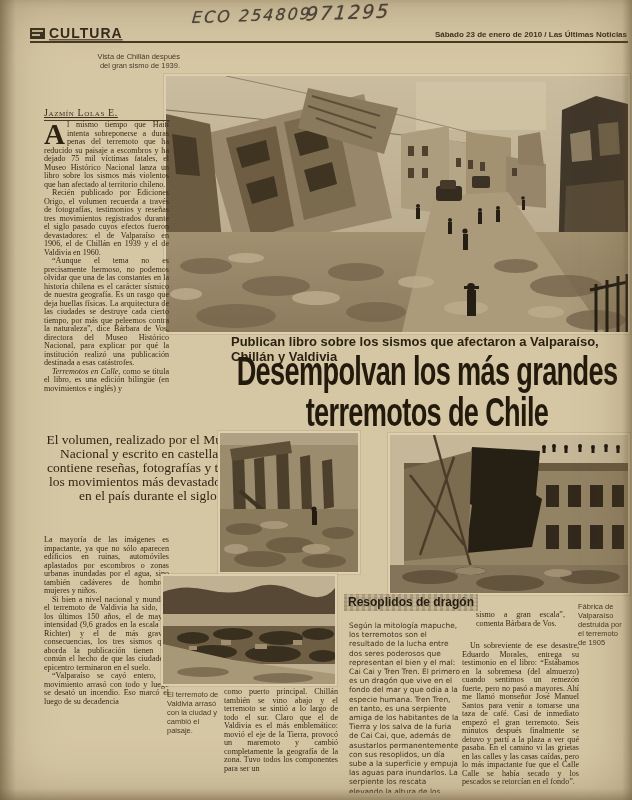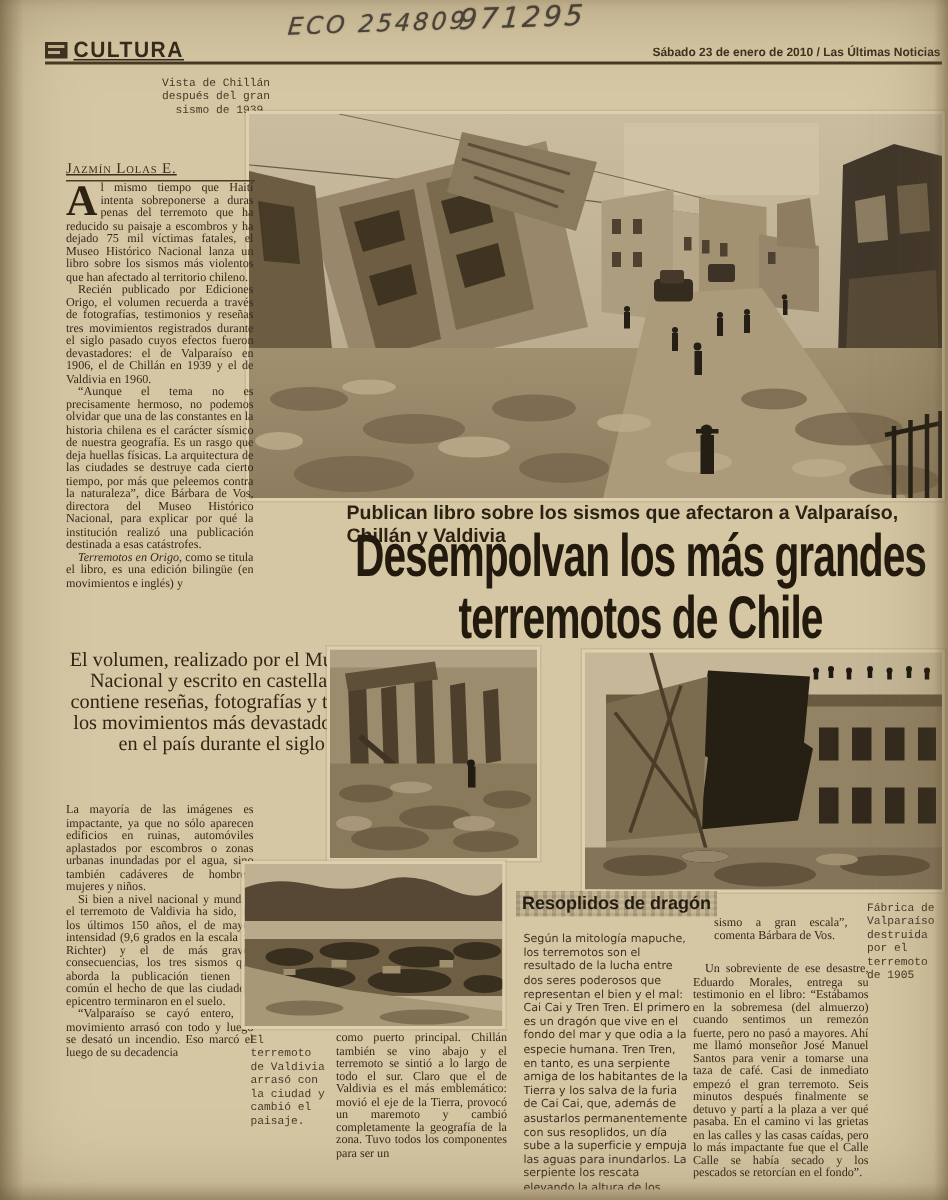--- a/index.html
+++ b/index.html
@@ -21,21 +21,21 @@
   .hand1{left:192px;top:6px;font-size:16px;}
   .hand2{left:306px;top:1px;font-size:19px;}
 
   .masthead-icon{position:absolute;left:30px;top:27px;}
   .section-title{position:absolute;left:49px;top:25px;font-family:"Liberation Sans",sans-serif;
         font-weight:bold;font-size:14px;letter-spacing:1px;color:#342a1b;transform:scaleY(1.05);text-decoration:underline;}
   .dateline{position:absolute;right:5px;top:30px;font-family:"Liberation Sans",sans-serif;
         font-weight:bold;font-size:8px;color:#3d311f;}
   .masthead-rule{position:absolute;left:30px;top:41px;width:598px;height:2px;background:#463a24;}
 
-  .caption{position:absolute;font-family:Liberation Mono, monospace;font-size:7.5px;
+  .caption{position:absolute;font-family:Liberation Sans, sans-serif;font-size:7.5px;
         line-height:9px;color:#463a27;}
   .cap-chillan{left:92px;top:52px;width:88px;text-align:right;}
   .cap-hombre{left:171px;top:538px;width:62px;text-align:center;}
   .cap-fabrica{left:578px;top:602px;width:50px;text-align:left;}
   .cap-valdivia{left:167px;top:690px;width:53px;text-align:left;}
 
   .photo{position:absolute;outline:2px solid #ddd0af;box-shadow:0 0 0 3px rgba(120,100,70,.15);}
   .photo svg{display:block;}
   .ph-main{left:166px;top:76px;width:462px;height:256px;}
   .ph-ruins{left:220px;top:433px;width:138px;height:139px;}
@@ -198,21 +198,21 @@
 
   <div class="kicker">Publican libro sobre los sismos que afectaron a Valparaíso, Chillán y Valdivia</div>
   <div class="headline">Desempolvan los más grandes terremotos de Chile</div>
 
   <div class="byline">Jazmín Lolas E.</div>
 
   <div class="bodycol col1-top">
     <p class="para" style="margin:0;"><span class="dropcap">A</span><span>l mismo tiempo que Haití intenta sobreponerse a duras penas del terremoto que ha reducido su paisaje a escombros y ha dejado 75 mil víctimas fatales, el Museo Histórico Nacional lanza un libro sobre los sismos más violentos que han afectado al territorio chileno.</span></p>
     <p class="para" style="margin:0;">Recién publicado por Ediciones Origo, el volumen recuerda a través de fotografías, testimonios y reseñas tres movimientos registrados durante el siglo pasado cuyos efectos fueron devastadores: el de Valparaíso en 1906, el de Chillán en 1939 y el de Valdivia en 1960.</p>
     <p class="para" style="margin:0;">“Aunque el tema no es precisamente hermoso, no podemos olvidar que una de las constantes en la historia chilena es el carácter sísmico de nuestra geografía. Es un rasgo que deja huellas físicas. La arquitectura de las ciudades se destruye cada cierto tiempo, por más que peleemos contra la naturaleza”, dice Bárbara de Vos, directora del Museo Histórico Nacional, para explicar por qué la institución realizó una publicación destinada a esas catástrofes.</p>
-    <p class="para" style="margin:0;"><span class="ital">Terremotos en Origo</span><span>, como se titula el libro, es una edición bilingüe (en movimientos e inglés) y</span></p>
+    <p class="para" style="margin:0;"><span class="ital">Terremotos en Calle</span><span>, como se titula el libro, es una edición bilingüe (en movimientos e inglés) y</span></p>
   </div>
 
   <div class="pullquote">El volumen, realizado por el Museo Histórico Nacional y escrito en castellano e inglés, contiene reseñas, fotografías y testimonios de los movimientos más devastadores ocurridos en el país durante el siglo pasado.</div>
 
   <div class="photo ph-ruins">
     <svg width="138" height="139" viewBox="0 0 138 139">
       <rect width="138" height="139" fill="#b0a184"></rect>
       <rect x="0" y="12" width="138" height="72" fill="#9c8c6e"></rect>
       <g fill="#4c3f2c">
         <polygon points="12,22 24,20 26,82 14,84"></polygon>

